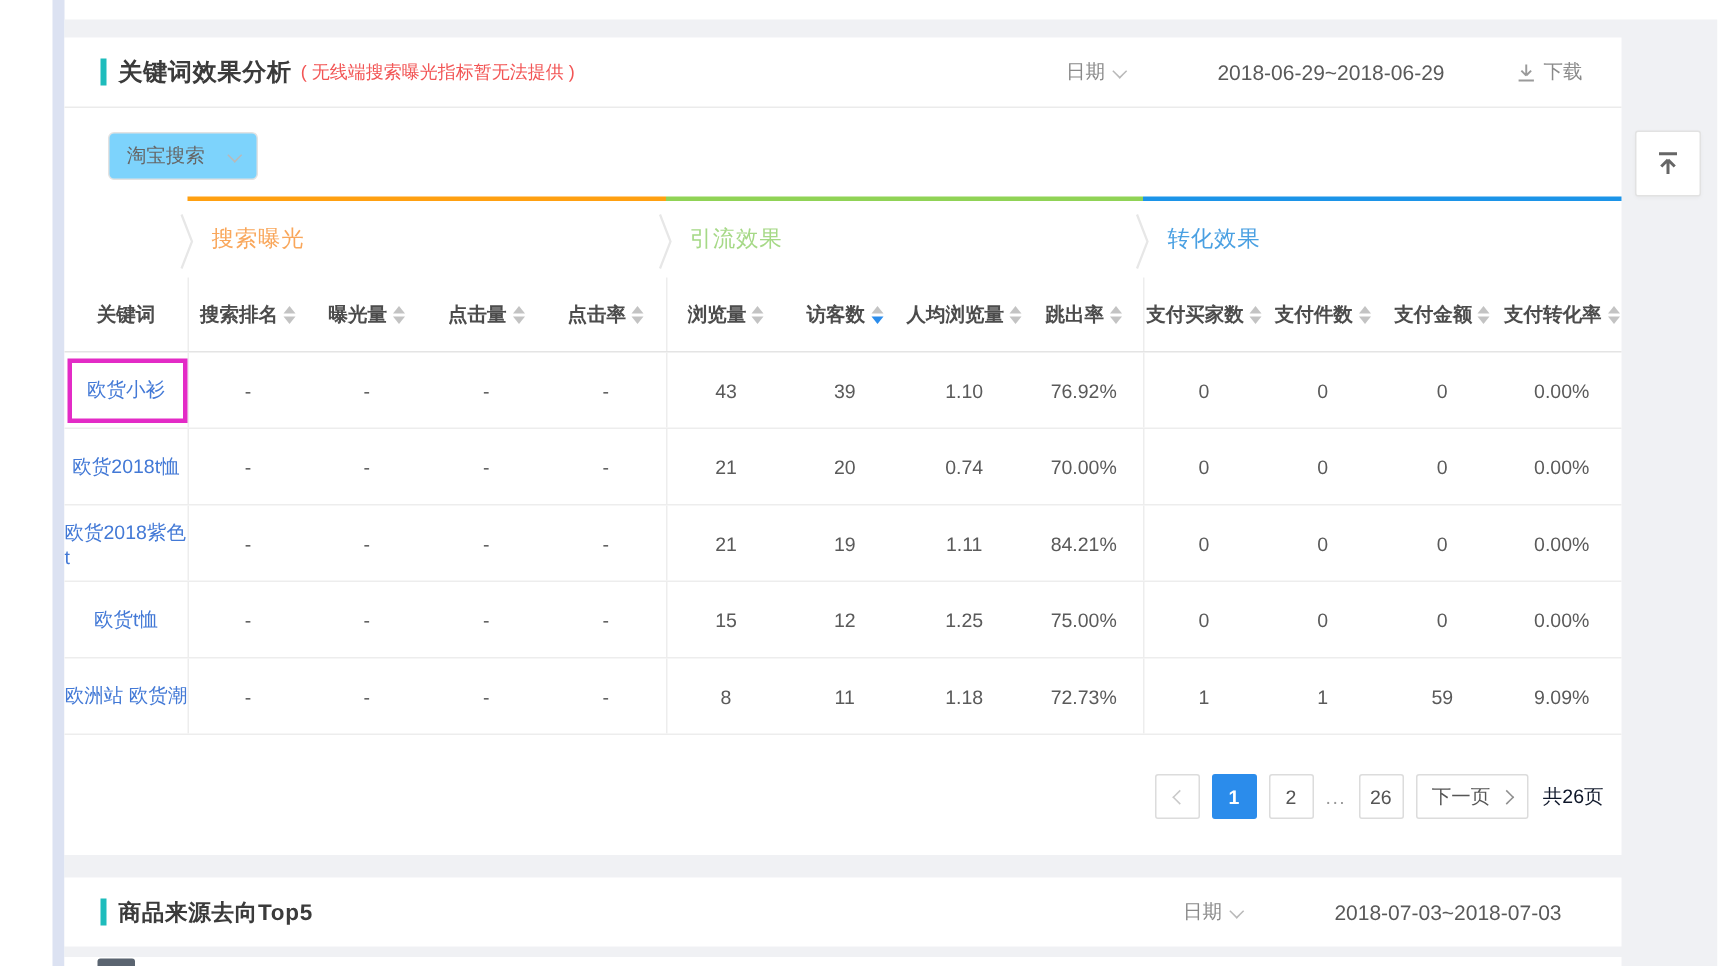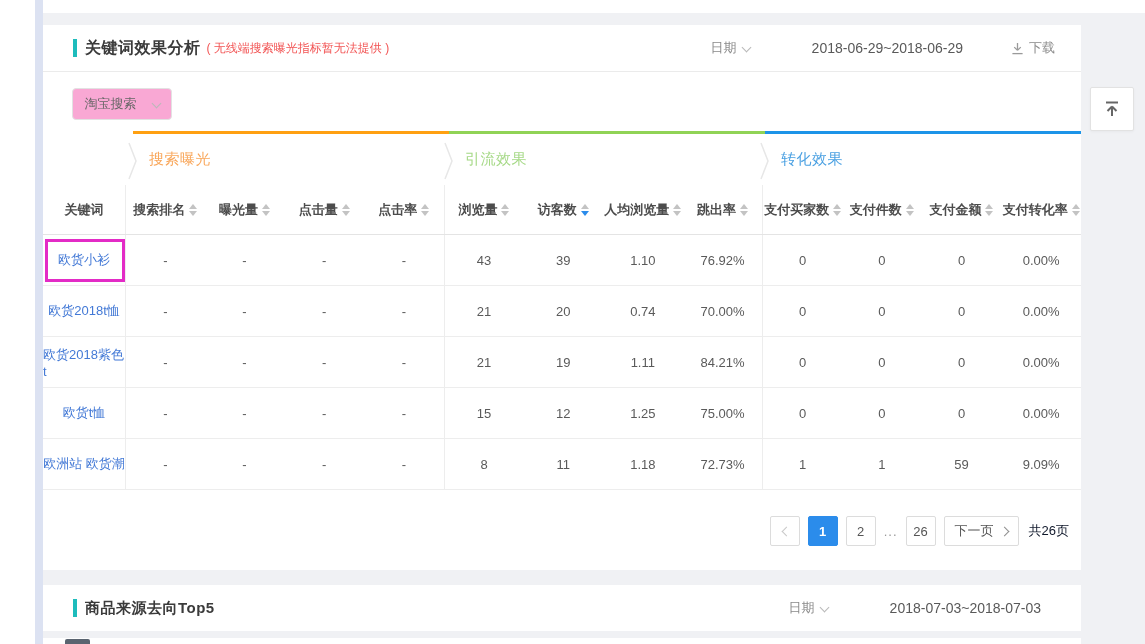--- a/index.html
+++ b/index.html
@@ -7,37 +7,37 @@
   body { font-family:"Liberation Sans","DejaVu Sans",sans-serif; background:#ffffff; position:relative; }
 
   .scrollbar-strip { position:absolute; left:35px; top:0; width:8px; height:644px; background:var(--scrollbar,#dce2f2); }
 
   .content { position:absolute; left:43px; top:13px; width:1102px; height:631px; background:var(--page-bg,#f0f1f4); }
 
   .panel { background:#fff; width:1038px; }
   .main-panel { margin-top:12px; height:545px; }
 
   .panel-header { height:47px; display:flex; align-items:center; justify-content:space-between; border-bottom:1px solid #ebebeb; }
-  .title-wrap { display:flex; align-items:center; padding-left:30px; }
+  .title-wrap { display:flex; align-items:center; padding-left:24px; }
   .tbar { width:4px; height:18px; background:var(--teal,#1ebcbc); margin-right:8px; }
   .panel-header h2 { font-size:16px; color:#3b3b3b; font-weight:700; letter-spacing:0.5px; }
   .note { font-size:12px; color:var(--red,#f25555); margin-left:6px; }
 
   .header-right { display:flex; align-items:center; margin-right:26px; }
   .date-label { font-size:13px; color:#8a8a8a; cursor:pointer; display:inline-flex; align-items:center; }
   .chev { width:7px; height:7px; border-right:1.5px solid #b9b9b9; border-bottom:1.5px solid #b9b9b9; display:inline-block; transform:rotate(45deg); margin-left:6px; margin-bottom:2px; }
   .date-range { font-size:14px; color:#595959; margin:0 48px 0 62px; }
   .download { font-size:13px; color:#8a8a8a; display:inline-flex; align-items:center; gap:5px; cursor:pointer; }
 
-  .select { width:100px; height:32px; border:1px solid #e2e2e2; border-radius:4px; margin:16px 0 0 29px; display:flex; align-items:center; justify-content:center; gap:10px; font-size:13px; color:#666; background:#f9a8d4; cursor:pointer; }
+  .select { width:100px; height:32px; border:1px solid #e2e2e2; border-radius:4px; margin:16px 0 0 29px; display:flex; align-items:center; justify-content:center; gap:10px; font-size:13px; color:#666; background:#7dd3fc; cursor:pointer; }
 
   .ktable { width:1038px; margin-top:11px; }
   .grow, .hrow, .trow { display:grid; grid-template-columns:82px repeat(12,1fr); width:1038px; }
 
-  .grow { height:54px;padding-left:8px; }
+  .grow { height:54px; }
   .gcell { position:relative; display:flex; align-items:center; border-top:3px solid transparent; }
   .gcell .sep { position:absolute; left:-5px; top:5px; }
   .glabel { font-size:15px; padding-left:16px; letter-spacing:0.5px; }
   .g1 { grid-column:2 / span 4; }
   .g2 { grid-column:6 / span 4; }
   .g3 { grid-column:10 / span 4; }
 
   .hrow { height:50px; border-bottom:1px solid #e4e4e4; }
   .th { display:flex; align-items:center; justify-content:center; font-size:13px; font-weight:700; color:#4c4c4c; cursor:pointer; }
   .th.kwth { cursor:default; }

